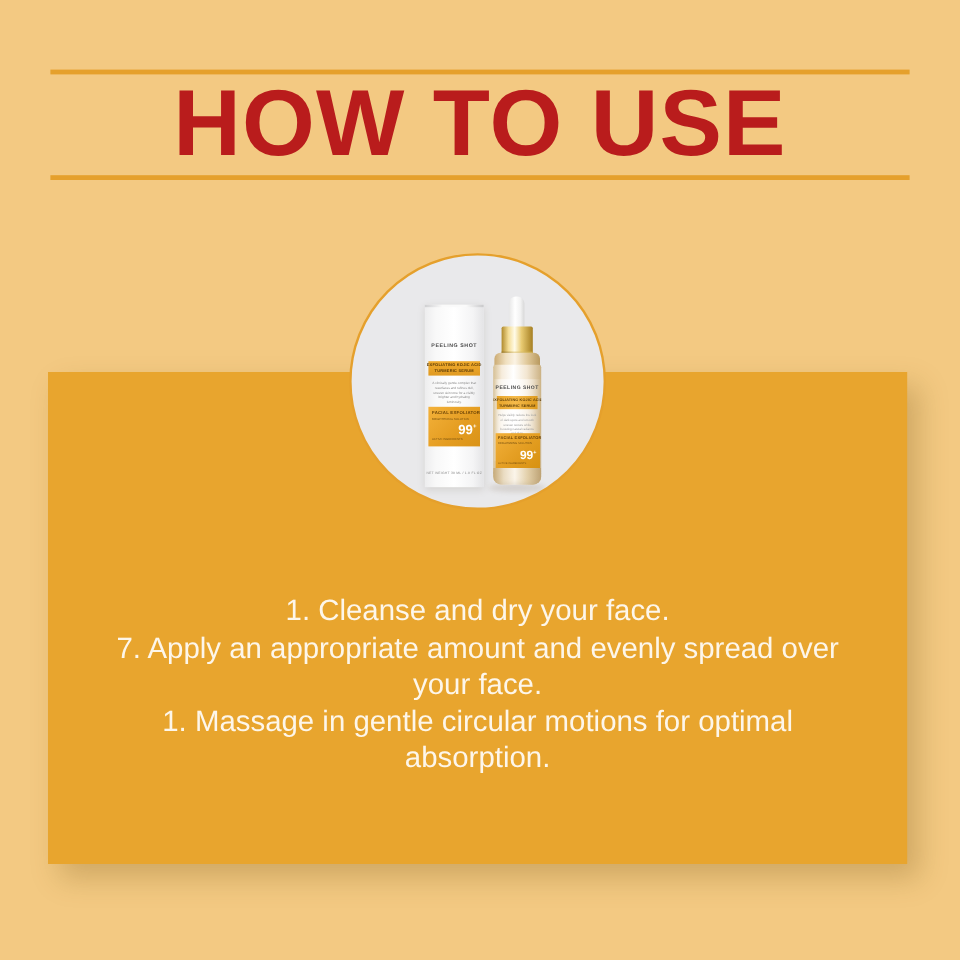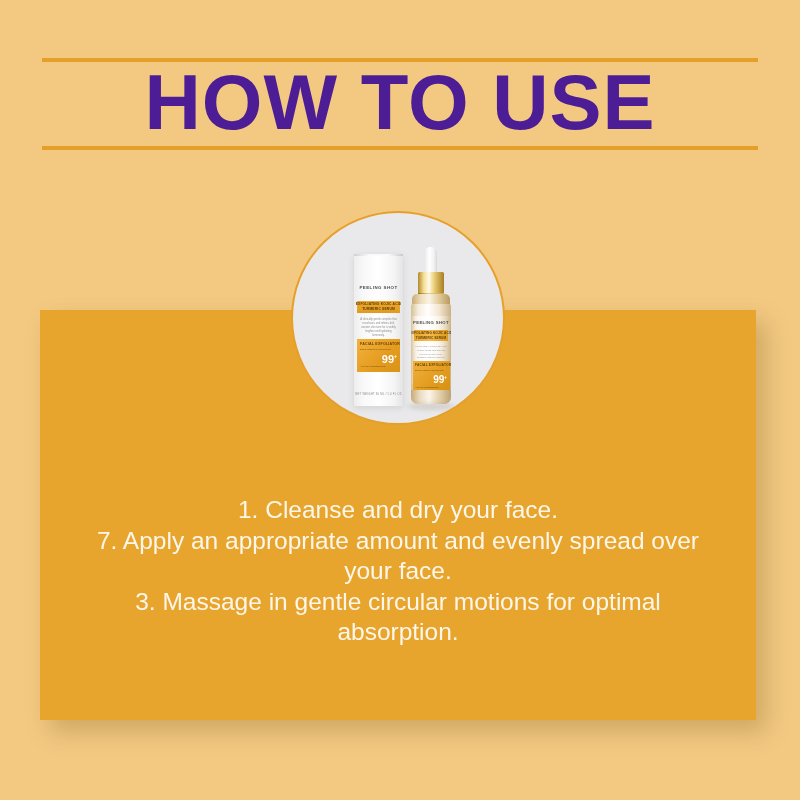--- a/index.html
+++ b/index.html
@@ -43,21 +43,21 @@
     position: absolute;
     left: 0;
     top: 57px;
     width: 800px;
     text-align: center;
     font-family: "Liberation Sans", sans-serif;
     font-weight: 700;
     font-size: 78px;
     line-height: 90px;
     letter-spacing: 1px;
-    color: #4c1d95;
+    color: #b91c1c;
     white-space: nowrap;
   }
 
   
   #content-panel {
     position: absolute;
     left: 40px;
     top: 310px;
     width: 716px;
     height: 410px;
@@ -463,16 +463,16 @@
         <div id="bottle-base"></div>
       </div>
       <div id="bottle-shadow"></div>
     </div>
 
   </div>
 
   <div id="instructions">
     <span class="step">1. Cleanse and dry your face.</span>
     <span class="step">7. Apply an appropriate amount and evenly spread over your face.</span>
-    <span class="step">3. Massage in gentle circular motions for optimal absorption.</span>
+    <span class="step">1. Massage in gentle circular motions for optimal absorption.</span>
   </div>
 
 </div>
 
 </body></html>

